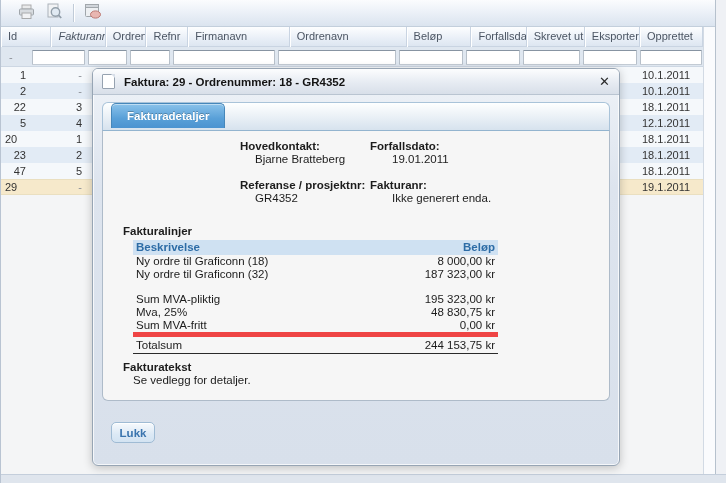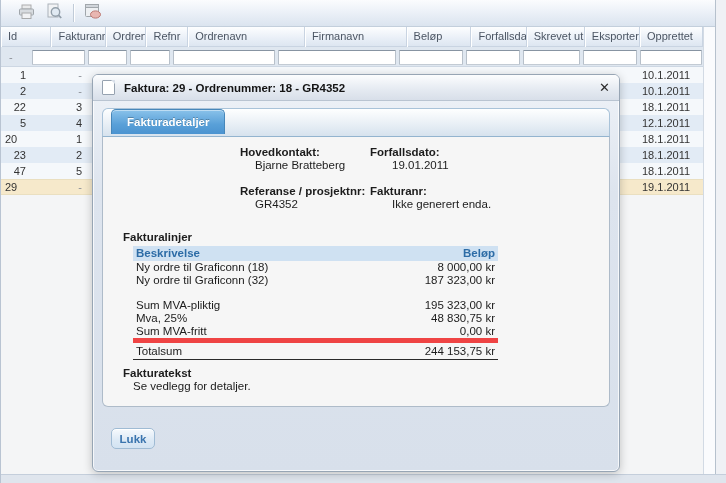--- a/index.html
+++ b/index.html
@@ -33,21 +33,21 @@
   .grow.selected{background:#f6e9cb;box-shadow:inset 0 1px 0 #eadfc0, inset 0 -1px 0 #eadfc0;}
   .gcell{box-sizing:border-box;overflow:hidden;white-space:nowrap;padding:0 4px;}
   .gcell.dim{color:#8a8f96;}
   .gcell.date{padding-right:15px;}
 
   .vscroll{position:absolute;left:702px;top:27px;width:12px;height:447px;background:#fafbfd;border-left:1px solid #d2dae4;box-sizing:border-box;}
   .rightstrip{position:absolute;left:714px;top:0;width:12px;height:474px;background:#eff1f5;border-left:1px solid #b6c1cd;box-sizing:border-box;}
   .bottomstrip{position:absolute;left:0;top:474px;width:726px;height:9px;background:#dfe5ed;border-top:1px solid #c4cedb;box-sizing:border-box;}
 
   
-  .dialog{position:absolute;left:91px;top:74px;width:528px;height:398px;box-sizing:border-box;
+  .dialog{position:absolute;left:91px;top:68px;width:528px;height:398px;box-sizing:border-box;
           border:1px solid #97a5b4;border-radius:6px;
           background:linear-gradient(#eff3f8,#dde4ee 30%,#d8e0eb);
           box-shadow:inset 0 0 0 1px rgba(255,255,255,.75), 0 2px 10px rgba(0,0,0,.22);}
   .dtitle{position:absolute;left:0;top:0;right:0;height:26px;display:flex;align-items:center;
           padding:0 9px;box-sizing:border-box;border-radius:5px 5px 0 0;
           background:linear-gradient(#fcfdfe,#e6ebf2 55%,#d8dfe9);border-bottom:1px solid #b9c4d1;}
   .docicon{width:11px;height:13px;background:#fff;border:1px solid #96a2b0;border-radius:1px;position:relative;flex:0 0 auto;}
   .docicon::after{content:"";position:absolute;right:-1px;top:-1px;width:0;height:0;
           border-left:4px solid transparent;border-top:4px solid #d8dfe9;}
   .dtext{font-weight:bold;font-size:11.5px;color:#141414;margin-left:9px;}
@@ -120,25 +120,25 @@
             <rect x="1.5" y="1.5" width="13" height="12" rx="1" fill="#eef0f2" stroke="#8e9499"></rect>
             <rect x="1.5" y="1.5" width="13" height="3" fill="#c9ced4" stroke="#8e9499"></rect>
             <ellipse cx="11.5" cy="11.5" rx="5" ry="3.6" fill="#e9a9a0" stroke="#b05a50"></ellipse>
           </svg>
       </span>
     </button>
   </div>
 
   <div class="ghead" id="ghead">
       <div class="hcell" style="width: 52px;">Id</div>
-      <div class="hcell" style="width: 56px;">Fakturanr</div>
+      <div class="hcell" style="width: 56px; font-style: italic;">Fakturanr</div>
       <div class="hcell" style="width: 42px;">Ordrenr</div>
       <div class="hcell" style="width: 43px;">Refnr</div>
+      <div class="hcell" style="width: 105px;">Firmanavn</div>
       <div class="hcell" style="width: 121px;">Ordrenavn</div>
-      <div class="hcell" style="width: 105px;">Firmanavn</div>
       <div class="hcell" style="width: 67px;">Beløp</div>
       <div class="hcell" style="width: 57px;">Forfallsdato</div>
       <div class="hcell" style="width: 60px;">Skrevet ut</div>
       <div class="hcell" style="width: 57px;">Eksportert</div>
       <div class="hcell" style="width: 65px;">Opprettet</div>
     </div>
   <div class="gfilter" id="gfilter">
       <div class="fcell" style="width: 29px;">
         <span class="fdash">-</span>
       </div>

